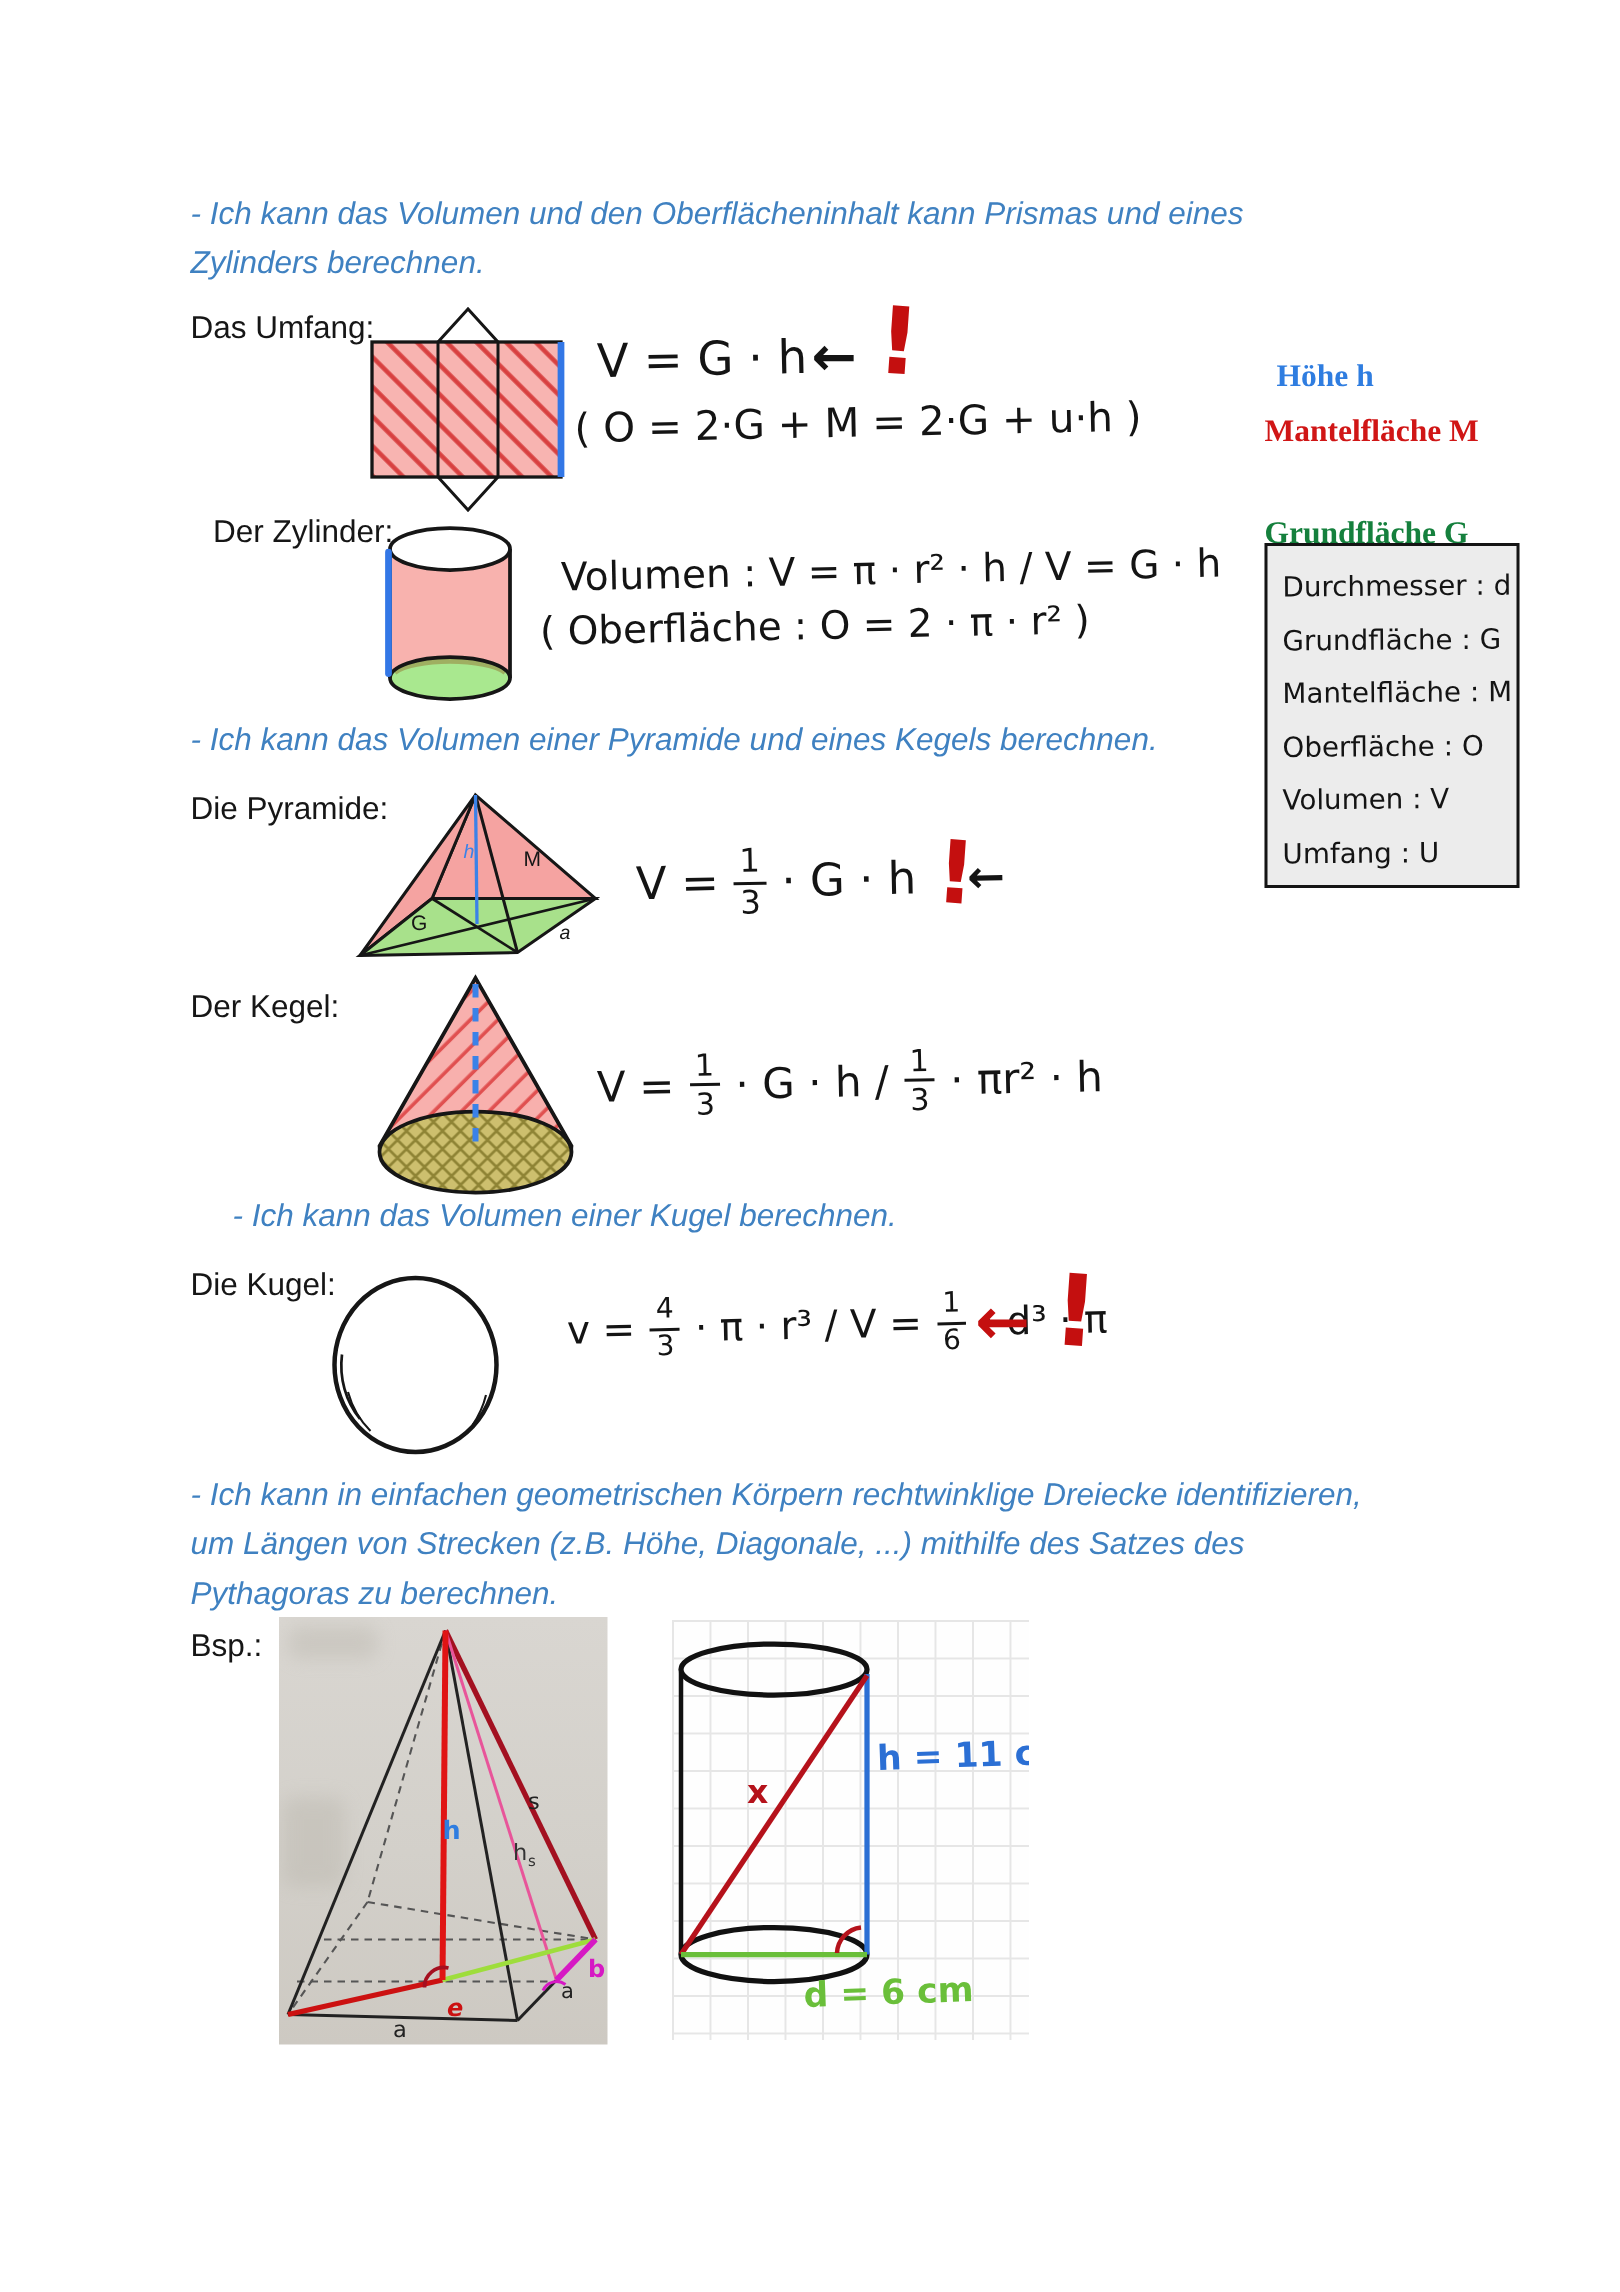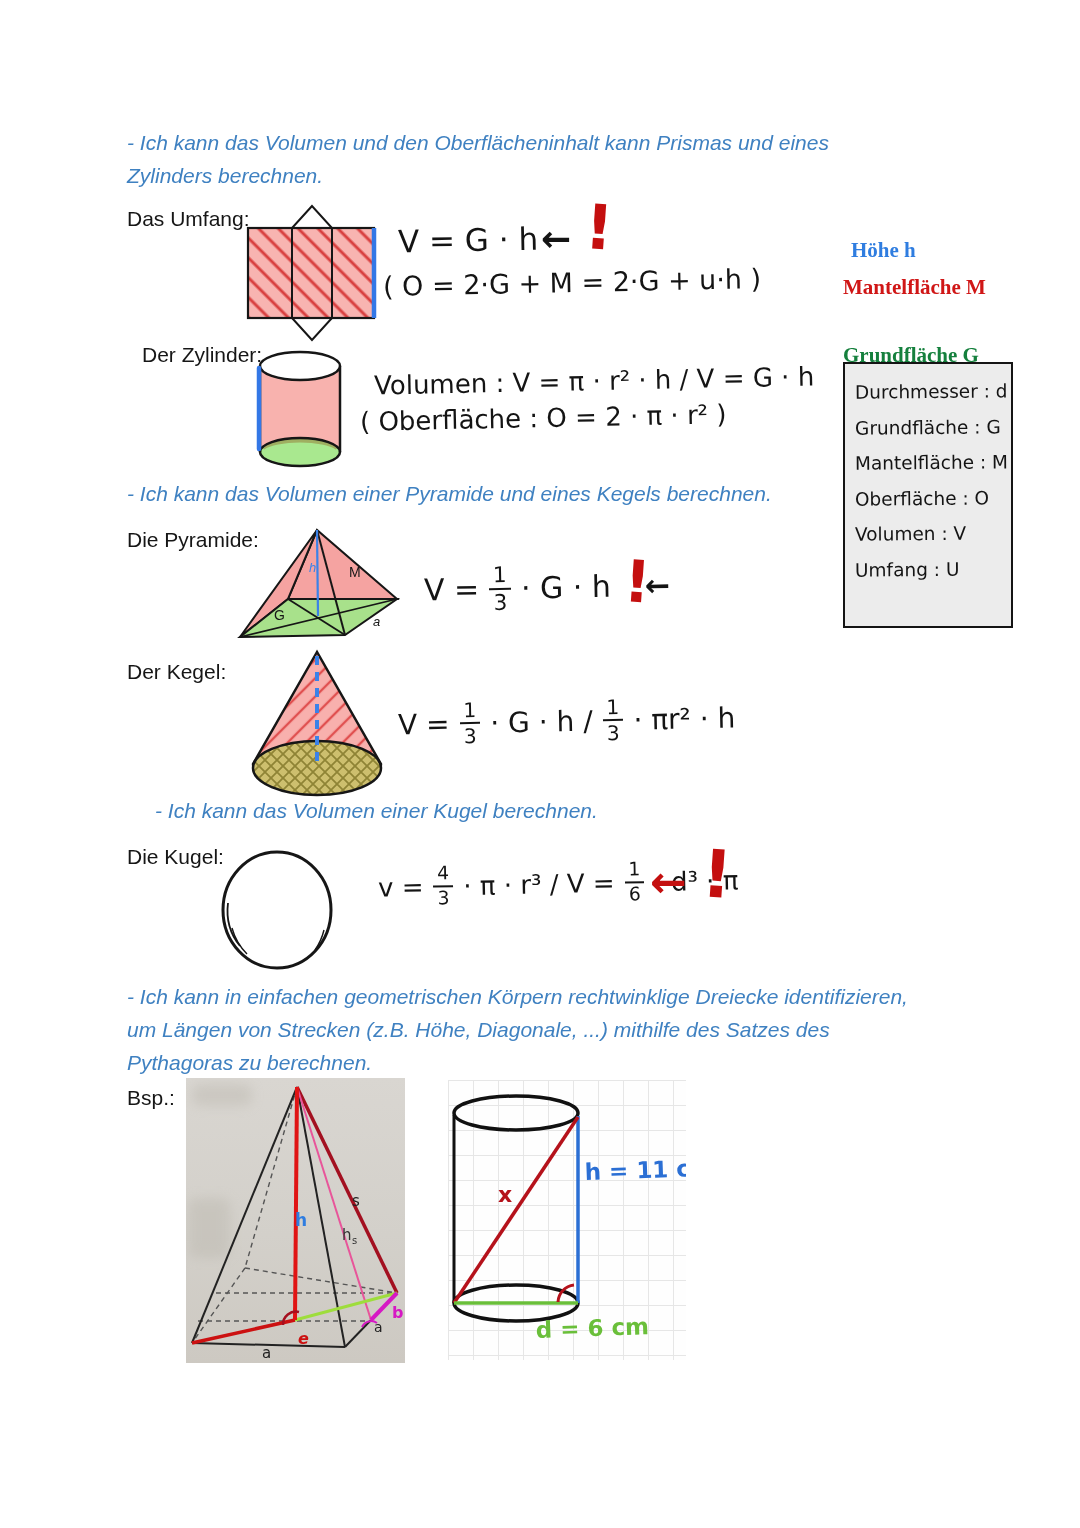--- a/index.html
+++ b/index.html
@@ -9,21 +9,21 @@
   .lbl{position:absolute;font:21px "Liberation Sans",sans-serif;color:#161616;}
   .hand{position:absolute;font-family:"DejaVu Sans",sans-serif;color:#141414;white-space:nowrap;}
   .hw{transform:rotate(-1.2deg);}
   .frow{display:flex;align-items:center;gap:8px;}
   .frac{display:inline-flex;flex-direction:column;align-items:center;line-height:1;font-size:0.72em;margin:0 2px;}
   .frac .num{border-bottom:2.5px solid #141414;padding:0 4px 2px;}
   .frac .den{padding-top:2px;}
   .bang{position:absolute;font-family:"DejaVu Sans",sans-serif;font-weight:bold;color:#c40f0f;transform:rotate(4deg);}
   .arrow{font-family:"DejaVu Sans",sans-serif;}
   .legend-item{position:absolute;font-family:Liberation Serif, serif;font-weight:bold;font-size:21px;white-space:nowrap;}
-  #infobox{position:absolute;left:843px;top:362px;width:170px;height:266px;background:#ececec;
+  #infobox{position:absolute;left:843px;top:362px;width:170px;height:230px;background:#ececec;
            border:2.5px solid #141414;box-sizing:border-box;padding:10px 8px 0 10px;}
   #infobox .row{display:block;font-family:"DejaVu Sans",sans-serif;font-size:18.5px;color:#141414;
                 line-height:35.5px;white-space:nowrap;transform:rotate(-0.5deg);}
   #photo{position:absolute;left:186px;top:1078px;width:219px;height:285px;
          background:linear-gradient(180deg,#d9d6d1 0%,#d3d0ca 55%,#cdc9c2 100%);overflow:hidden;}
   .smudge{position:absolute;background:#b4b0a6;filter:blur(6px);opacity:.35;border-radius:8px;}
   #grid{position:absolute;left:448px;top:1080px;width:238px;height:280px;background-color:#fefefe;
         background-image:linear-gradient(#e6e6e6 1px,transparent 1px),
                          linear-gradient(90deg,#e6e6e6 1px,transparent 1px);
         background-size:25px 25px;}

